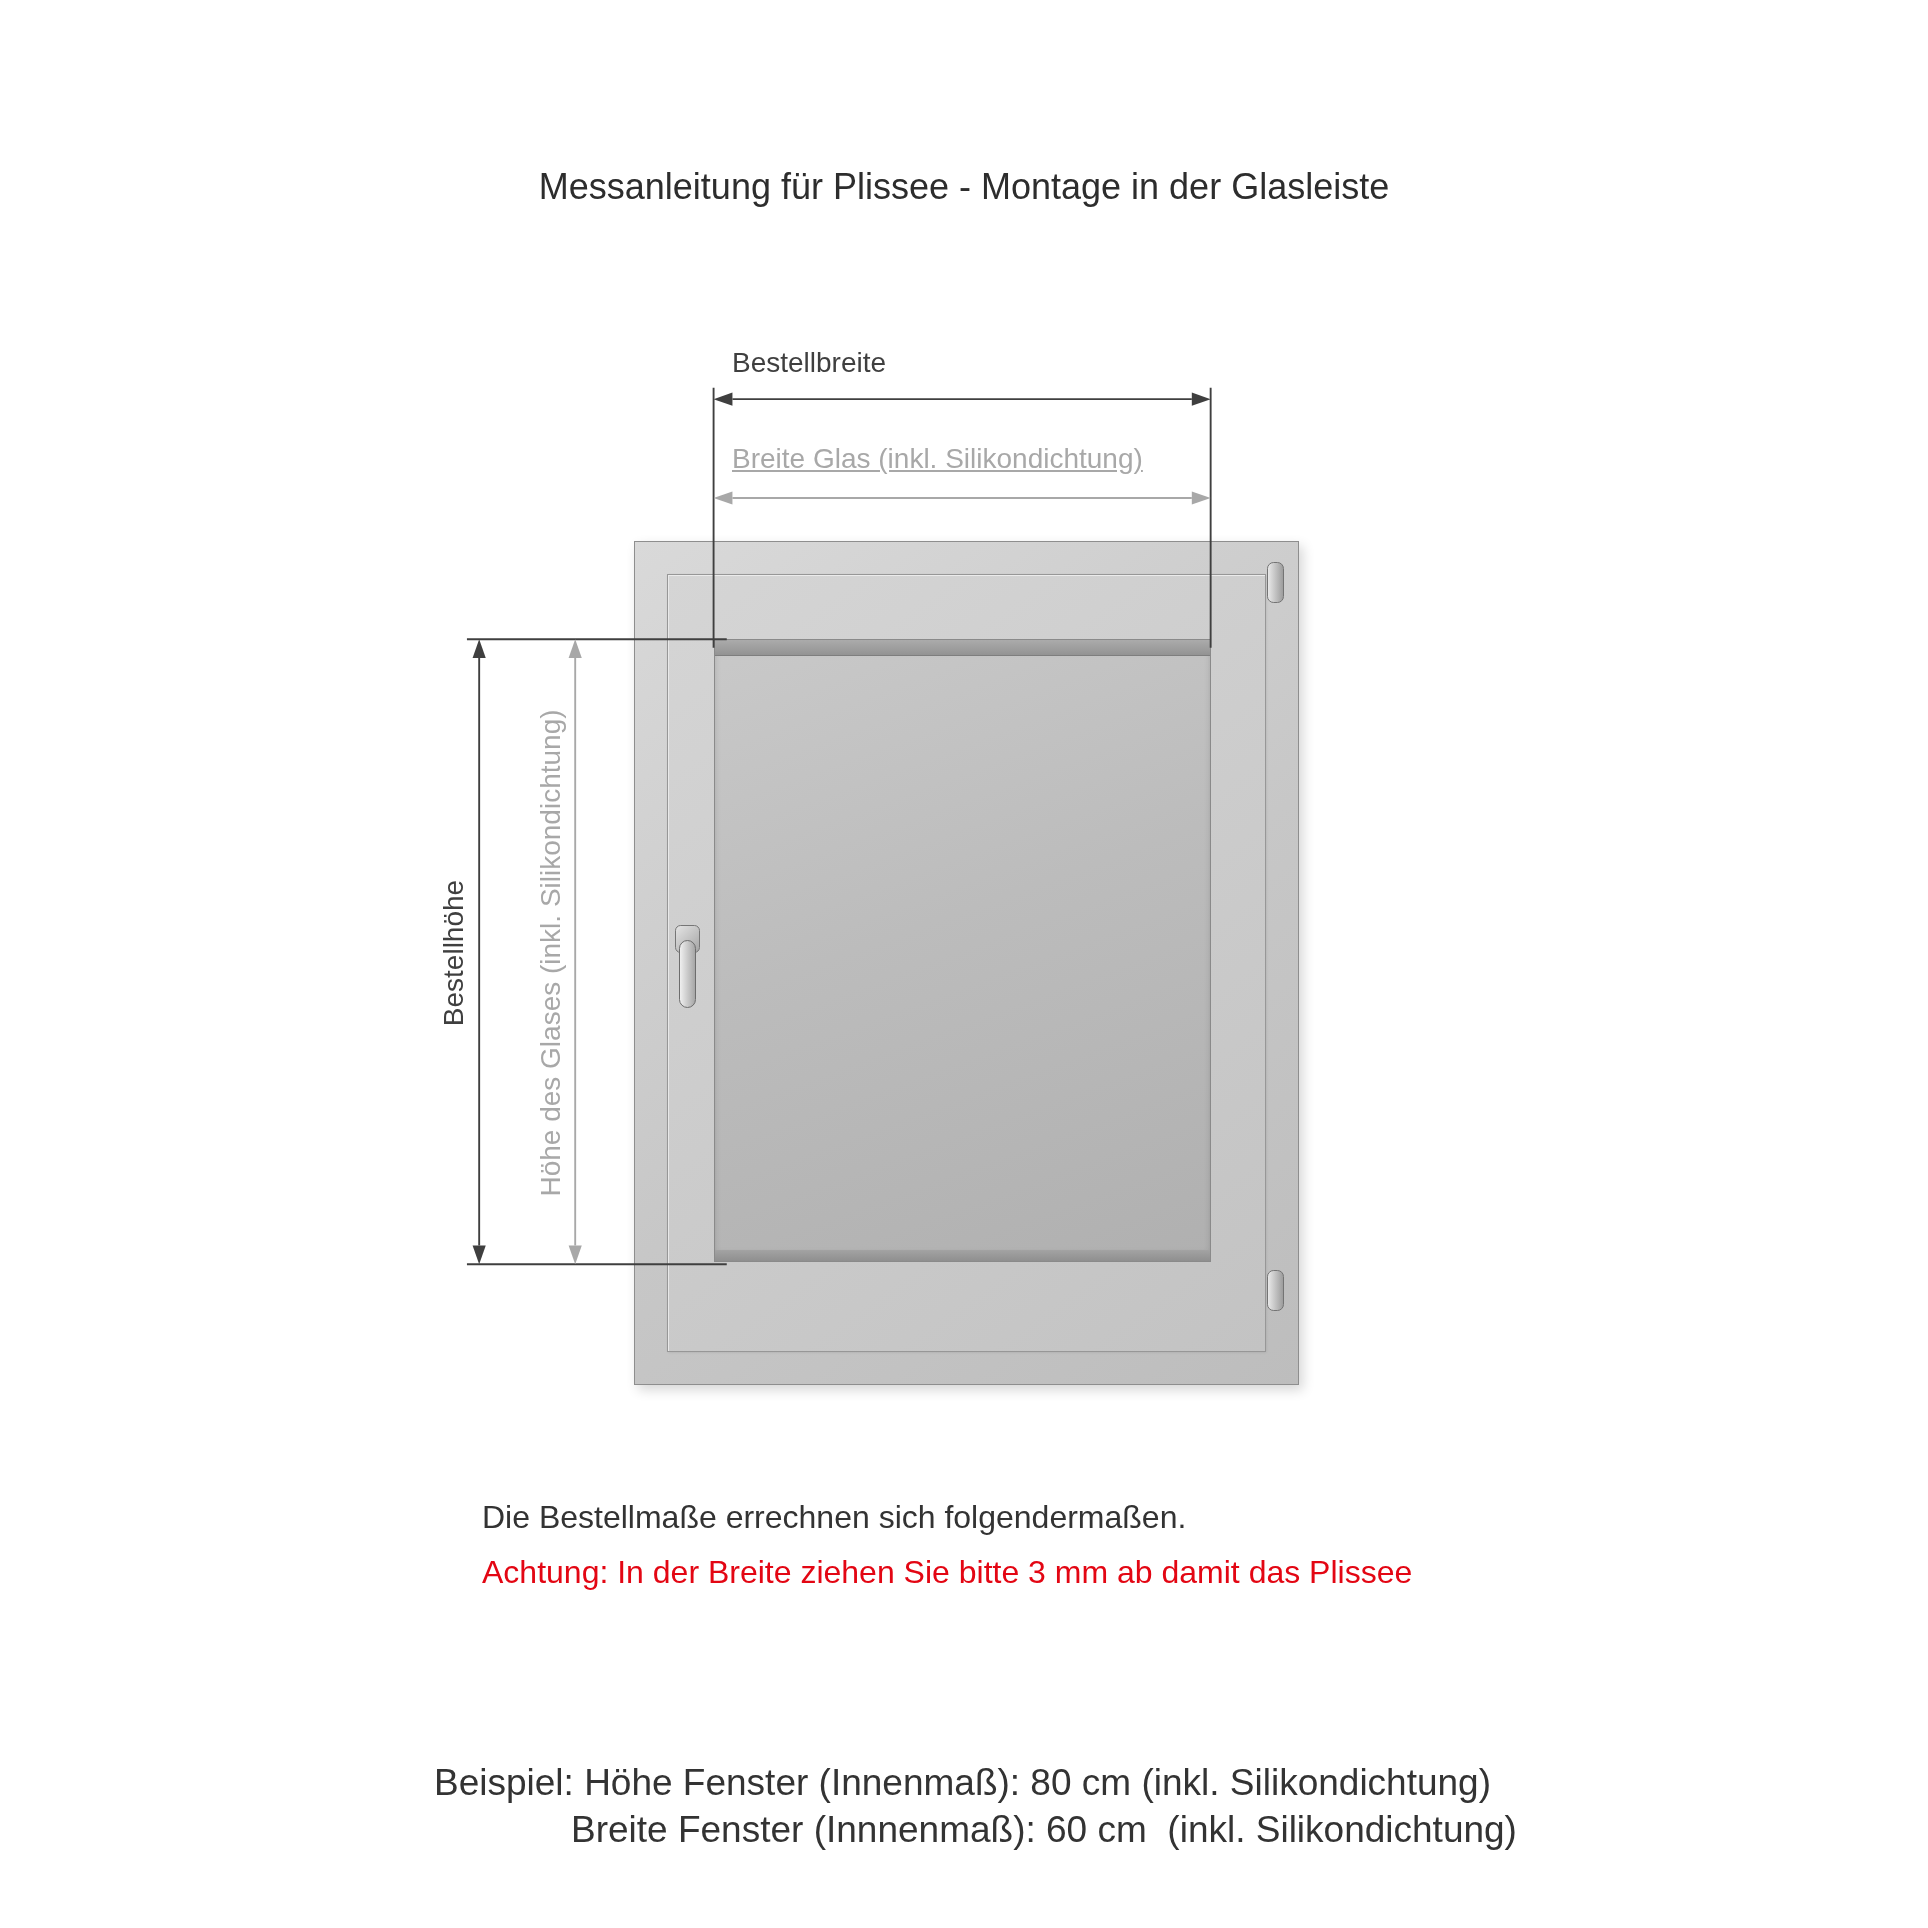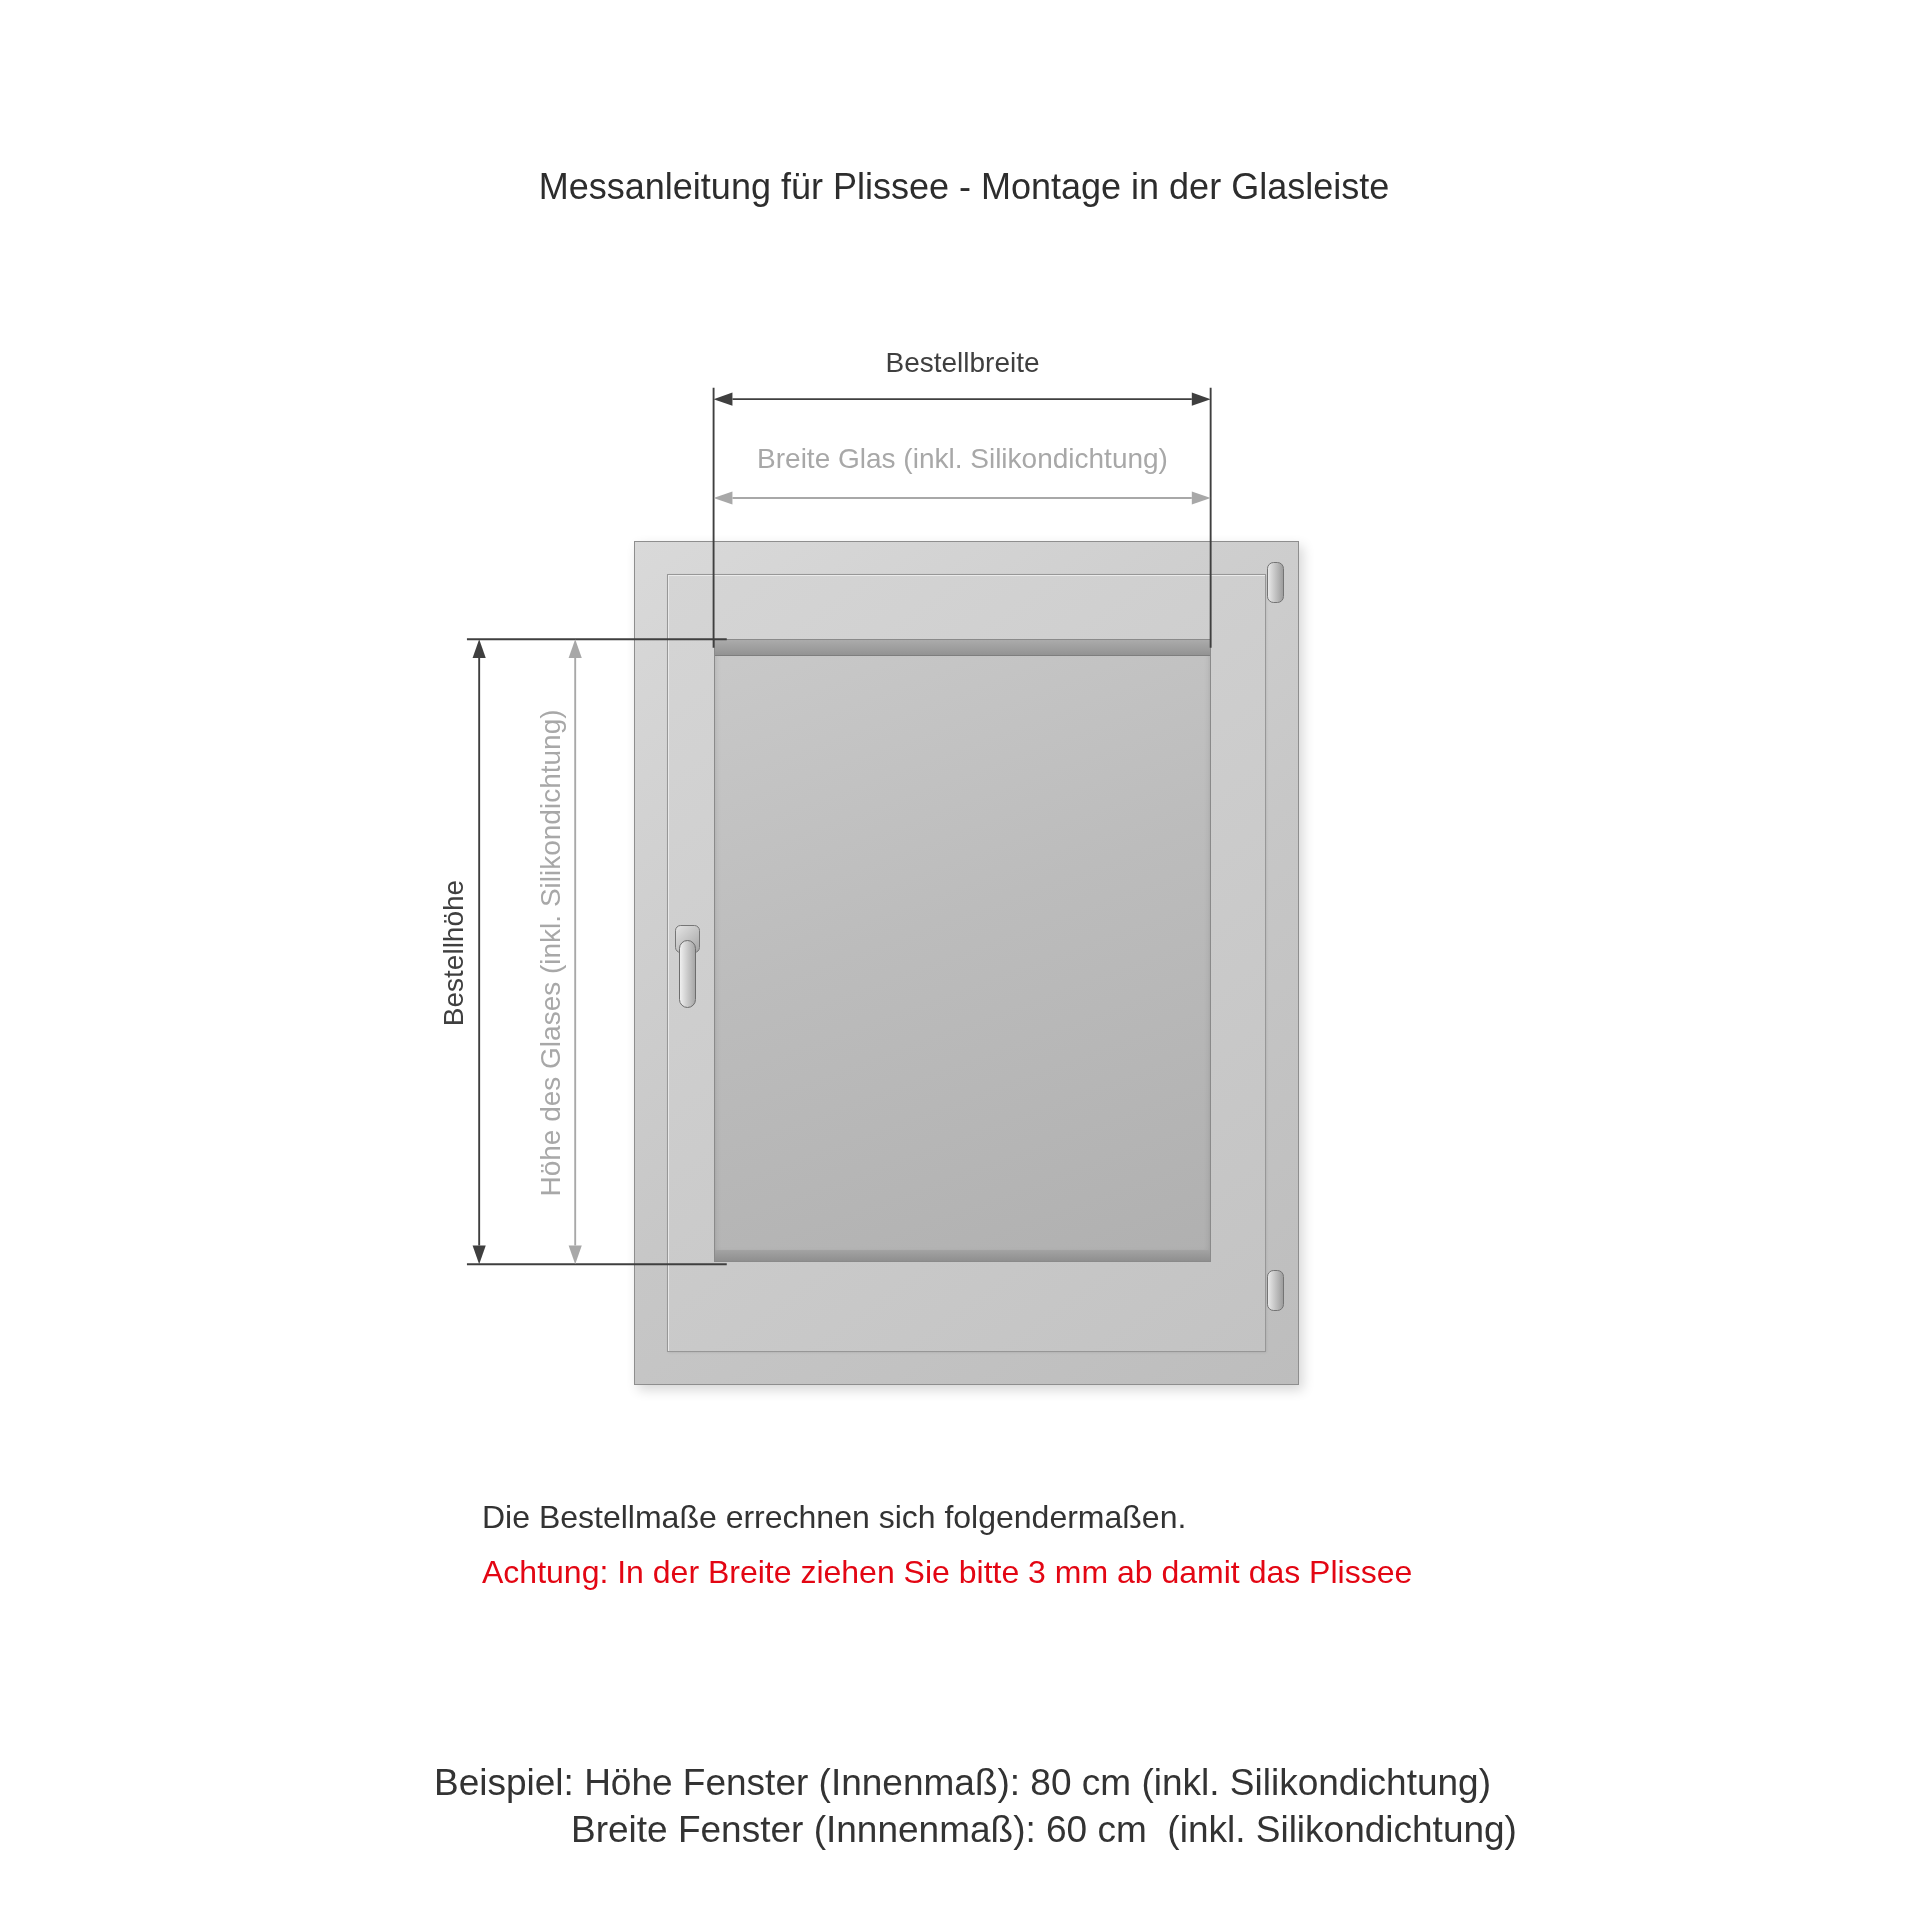--- a/index.html
+++ b/index.html
@@ -103,22 +103,22 @@
     pointer-events: none;
   }
   .dim-label {
     position: absolute;
     font-size: 28px;
     color: #3f3f3f;
     white-space: nowrap;
   }
   .dim-label.gray { color: #a8a8a8; }
   .dim-label.h-center {
-    left: 714px; width: 497px;
-    text-align: center;
+    left: 732px; width: 497px;
+    text-align: left;
   }
   .dim-label.rotated {
     transform: translate(-50%, -50%) rotate(-90deg);
   }
 
   
   .instructions {
     position: absolute;
     left: 434px; top: 1490px;
     font-size: 32px;
@@ -182,21 +182,21 @@
       <polygon points="509,1343 502,1323 516,1323" stroke="none"></polygon>
     </g>
     <g stroke="#a8a8a8" fill="#a8a8a8" stroke-width="2">
       <line x1="611" y1="699" x2="611" y2="1323"></line>
       <polygon points="611,679 604,699 618,699" stroke="none"></polygon>
       <polygon points="611,1343 604,1323 618,1323" stroke="none"></polygon>
     </g>
   </svg>
 
   <div class="dim-label h-center" style="top:347px;">Bestellbreite</div>
-  <div class="dim-label h-center gray" style="top:443px;">Breite Glas (inkl. Silikondichtung)</div>
+  <div class="dim-label h-center gray" style="top:443px;text-decoration:underline;">Breite Glas (inkl. Silikondichtung)</div>
   <div class="dim-label rotated" style="left:454px; top:953px;">Bestellhöhe</div>
   <div class="dim-label rotated gray" style="left:551px; top:953px;">Höhe des Glases (inkl. Silikondichtung)</div>
 
   <div class="instructions">
     <div>Die Bestellmaße errechnen sich folgendermaßen.</div>
     <div class="warning">Achtung: In der Breite ziehen Sie bitte 3 mm ab damit das Plissee</div>
   </div>
 
   <div class="example">
     <div>Beispiel: Höhe Fenster (Innenmaß): 80 cm (inkl. Silikondichtung)</div>

